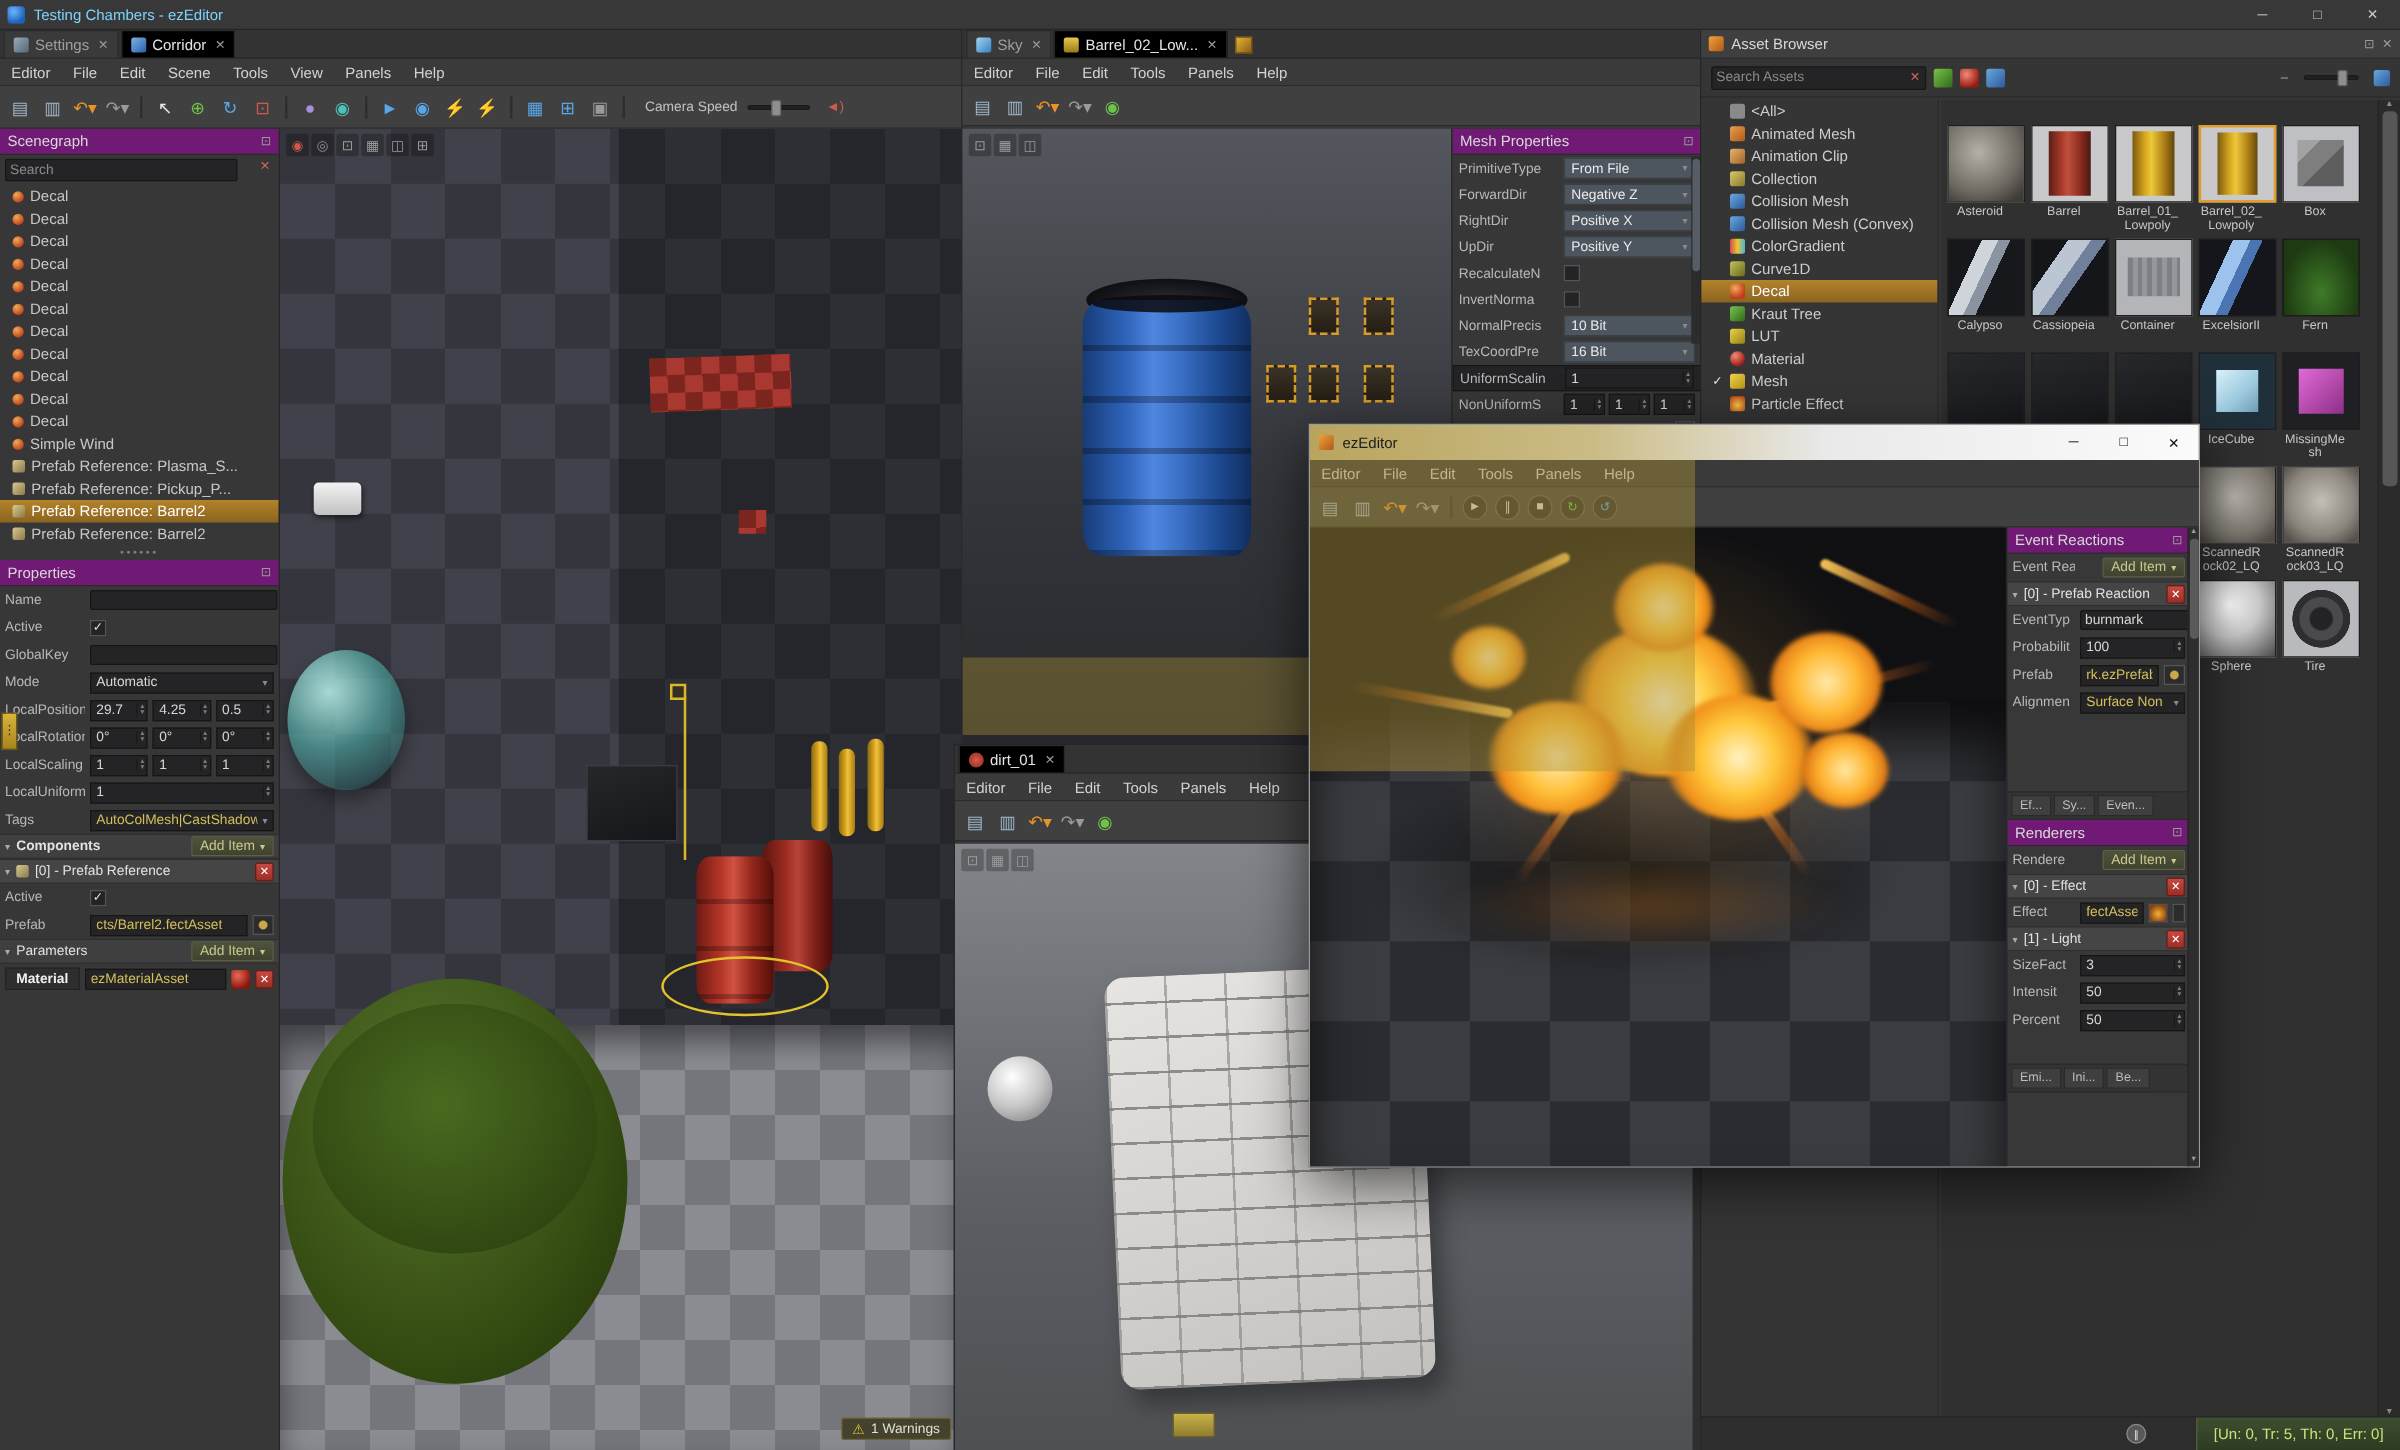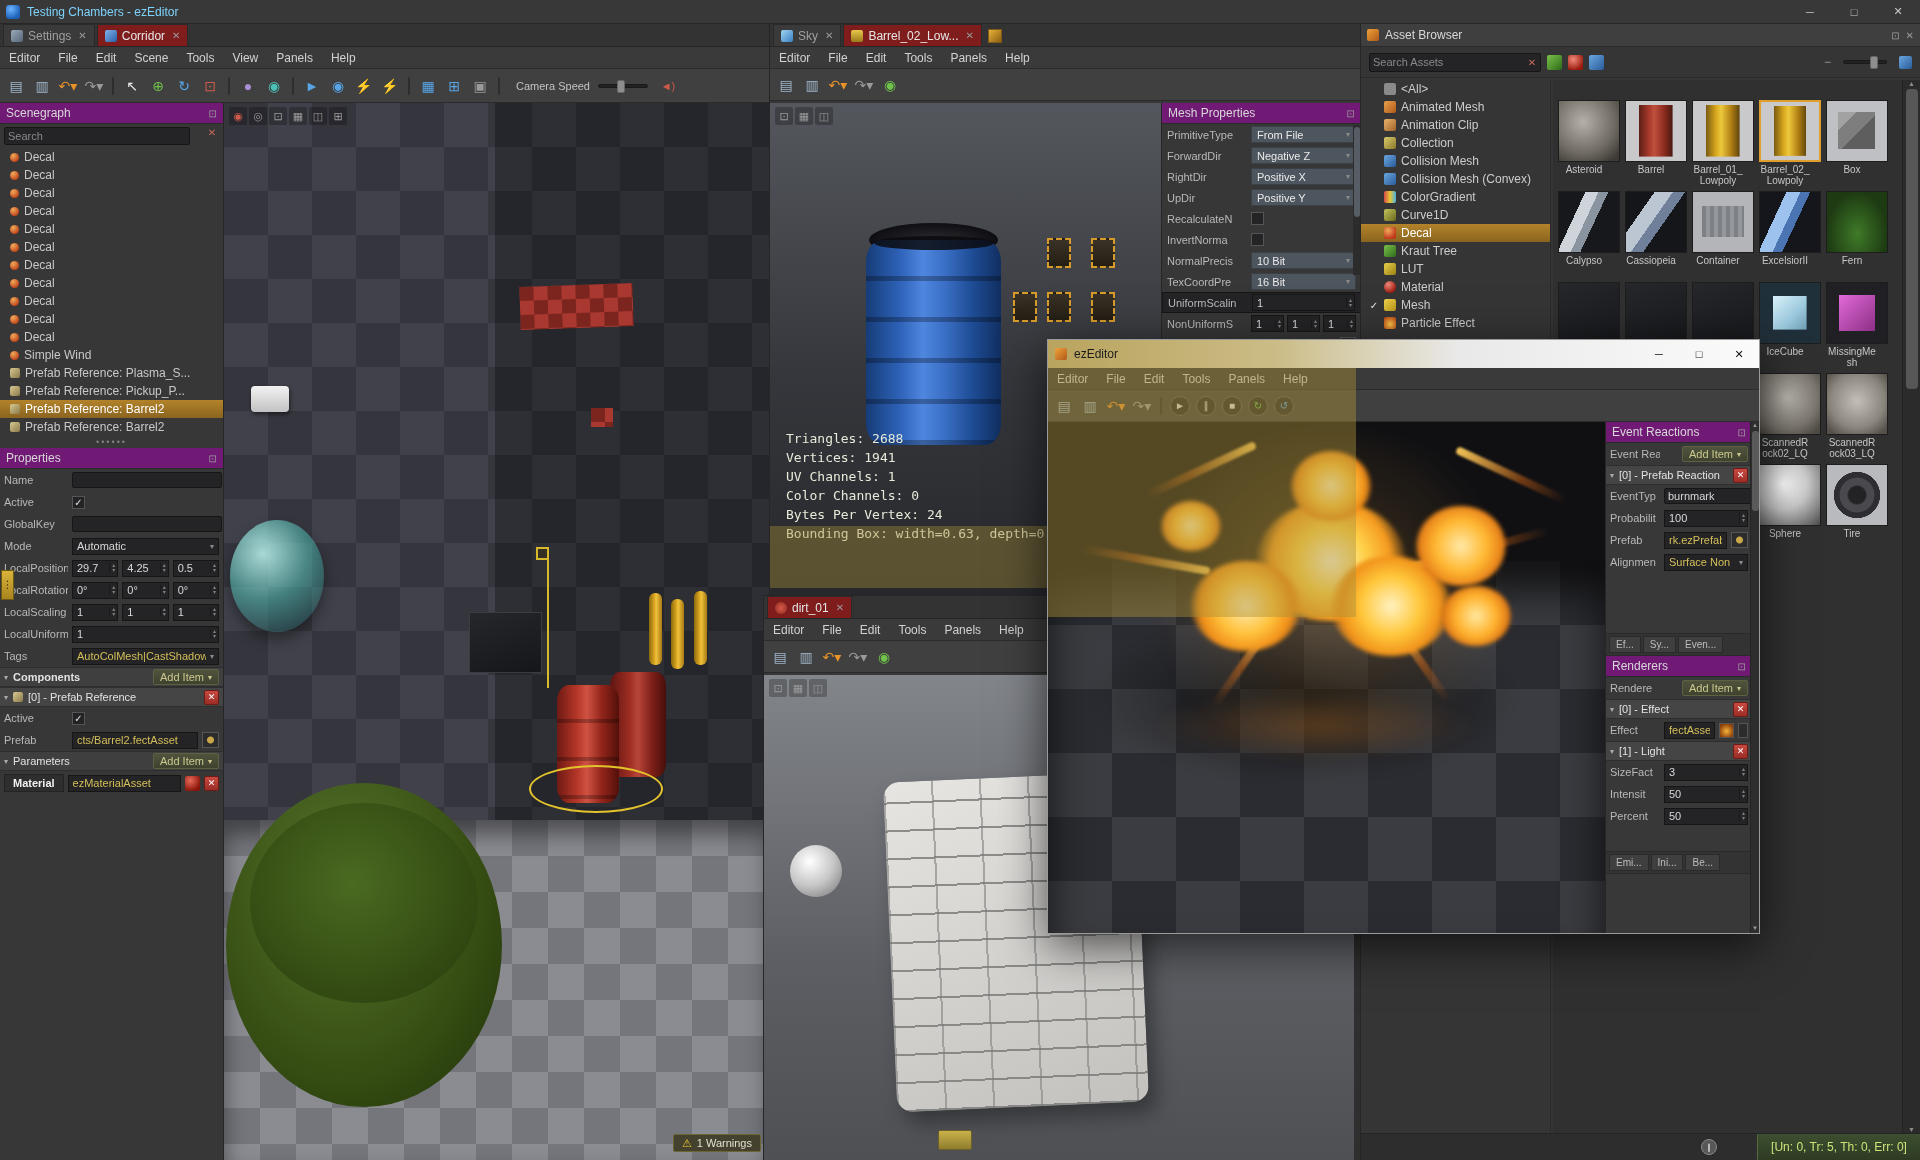--- a/index.html
+++ b/index.html
@@ -8,21 +8,21 @@
 .abs{position:absolute}
 
 #titlebar{left:0;top:0;width:1920px;height:24px;background:#383838;border-bottom:1px solid #262626;display:flex;align-items:center;padding-left:6px;gap:7px}
 .appicon{width:14px;height:14px;border-radius:3px;background:radial-gradient(circle at 35% 30%,#6db5ff,#1e62b8 70%);flex:none}
 .wtitle{color:#7dd3fc;font-size:12px}
 .winbtns{margin-left:auto;display:flex;height:100%}
 .wbtn{width:44px;display:flex;align-items:center;justify-content:center;color:#c8c8c8;font-size:11px}
 
 .tabbar{display:flex;align-items:flex-end;background:#333;height:23px;border-bottom:1px solid #262626;padding-left:3px;gap:2px}
 .tab{display:flex;align-items:center;gap:5px;height:22px;padding:0 7px;background:#3a3a3a;color:#9f9f9f;font-size:12px;border:1px solid #2a2a2a;border-bottom:none;white-space:nowrap}
-.tab.selected{background:#7f1d1d;color:#e6e6e6}
+.tab.selected{background:#000000;color:#e6e6e6}
 .tab-close{color:#9a9a9a;font-size:10px;margin-left:2px}
 .tab-ic{width:12px;height:12px;border-radius:2px;flex:none}
 .ti-settings{background:linear-gradient(135deg,#9aaabb,#556677)}
 .ti-scene{background:linear-gradient(135deg,#7fb2e8,#2a5ea8)}
 .ti-sky{background:linear-gradient(135deg,#9fd4f2,#3a7fc2)}
 .ti-barrel{background:linear-gradient(180deg,#e8c84a,#9a7a1a)}
 .ti-dirt{background:radial-gradient(circle,#d85a4a,#8a2a1e);border-radius:50%}
 .ti-particle{background:linear-gradient(135deg,#f0a23a,#b05818)}
 .tab-extra{width:14px;height:14px;margin:0 0 3px 4px;border:1px solid #7e5a14;background:linear-gradient(135deg,#e8b23a,#8a5f10)}
 .menubar{display:flex;align-items:center;background:#3a3a3a;height:22px;border-bottom:1px solid #2c2c2c;padding-left:0}
@@ -574,28 +574,20 @@
           <span class="vpi">
             <span class="ic-dim">▦</span>
           </span>
           <span class="vpi">
             <span class="ic-dim">◫</span>
           </span>
       </div>
       <i class="abs" style="left:99px;top:120px;width:129px;height:34px;border-radius:50%;background:radial-gradient(#2c2c30,#0e0e12 72%)"></i>
       <i class="abs" style="left:96px;top:137px;width:135px;height:205px;border-radius:16px/22px;background:repeating-linear-gradient(180deg,rgba(0,0,0,0) 0 36px,rgba(0,0,0,.28) 36px 41px),linear-gradient(90deg,#163c78,#2e62b8 25%,#4f86df 42%,#3a70c6 58%,#1d4a92 80%,#112f60)"></i>
       <i class="abs" style="left:104px;top:133px;width:120px;height:14px;border-radius:50%;background:rgba(10,10,14,.85)"></i>
-      <div class="abs" style="left:16px;top:326px">
-        <div class="statline">Triangles: 2688</div>
-          <div class="statline">Vertices: 1941</div>
-          <div class="statline">UV Channels: 1</div>
-          <div class="statline">Color Channels: 0</div>
-          <div class="statline">Bytes Per Vertex: 24</div>
-          <div class="statline">Bounding Box: width=0.63, depth=0</div>
-      </div>
       <i class="abs" style="left:0;top:423px;width:391px;height:62px;background:rgba(167,143,55,.4)"></i>
       <i class="dashsq" style="left:277px;top:135px"></i>
       <i class="dashsq" style="left:321px;top:135px"></i>
       <i class="dashsq" style="left:243px;top:189px"></i>
       <i class="dashsq" style="left:277px;top:189px"></i>
       <i class="dashsq" style="left:321px;top:189px"></i>
     </div>
 
     <div class="abs" style="left:391px;top:0;width:200px;bottom:0;background:#373737;border-left:1px solid #262626;display:flex;flex-direction:column;overflow:hidden">
       <div class="phdr">

